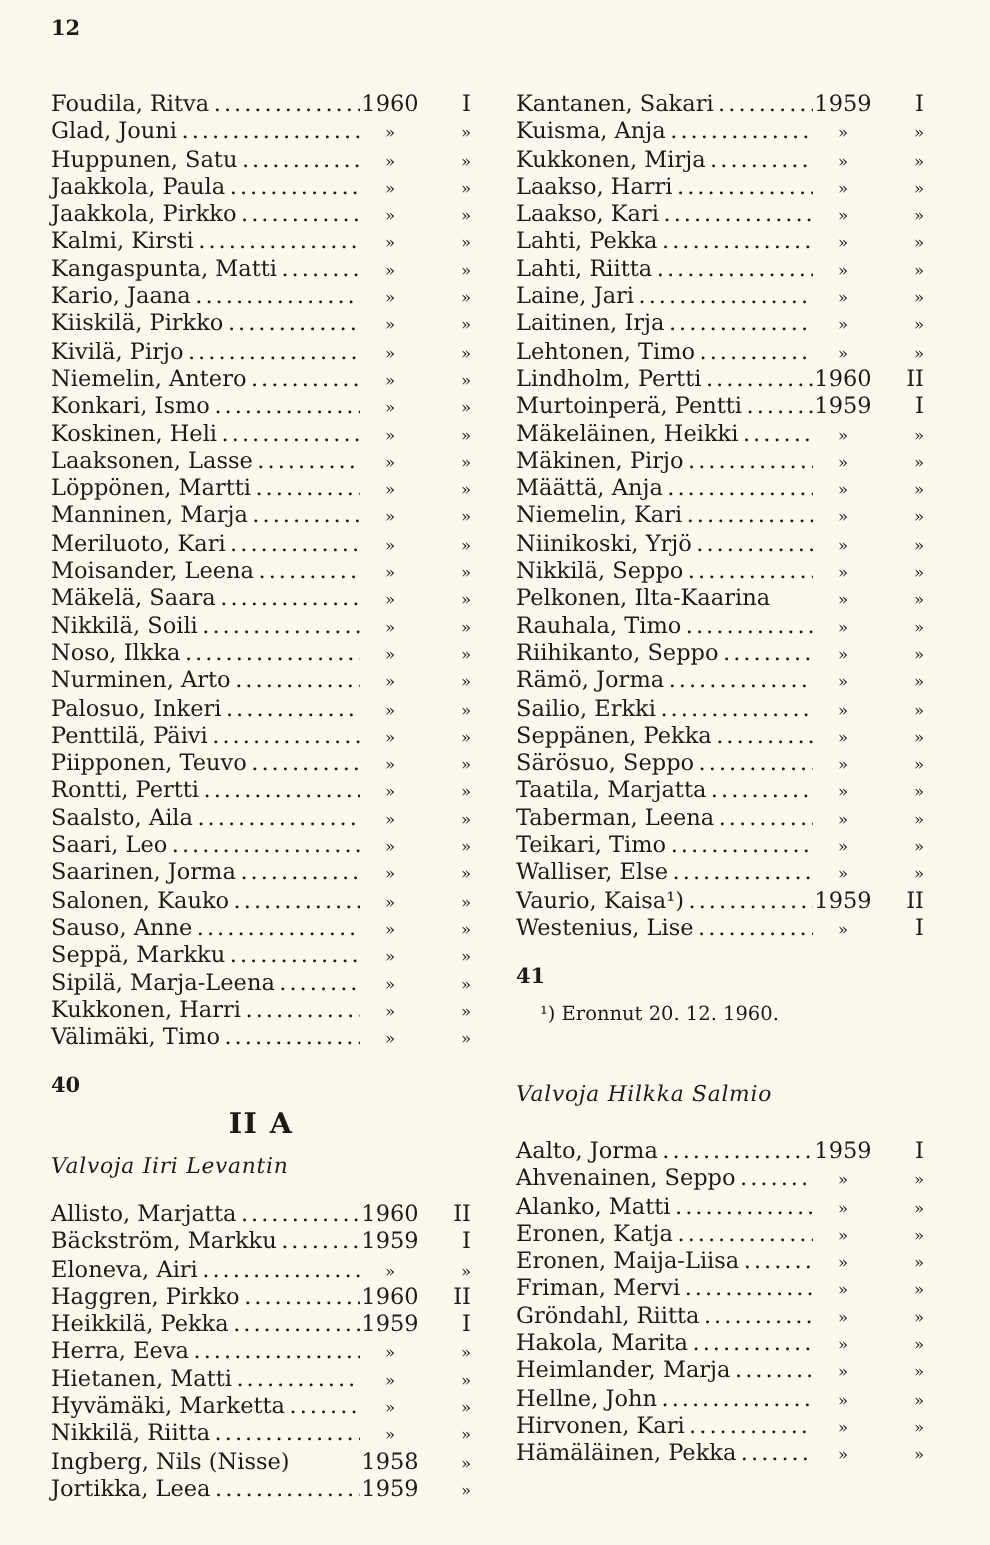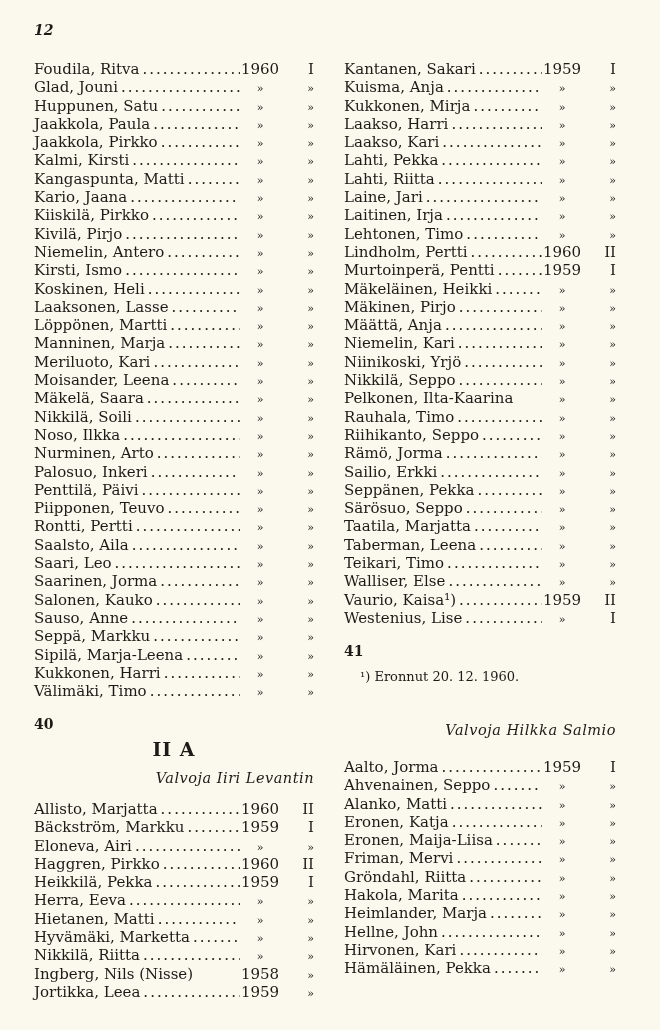--- a/index.html
+++ b/index.html
@@ -4,22 +4,22 @@
 <style>
   html, body { margin: 0; padding: 0; }
   body {
     width: 660px; height: 1030px; overflow: hidden;
     background: #fbf8ee;
     font-family: "DejaVu Serif", "Liberation Serif", serif;
     color: #1e1b17;
     position: relative;
   }
   .page-number {
-    position: absolute; left: 34px; top: 22px;
-    font-size: 14px; font-weight: bold; font-style: italic;
+    position: absolute; left: 34px; top: 11px;
+    font-size: 14px; font-weight: bold;
   }
   .col {
     position: absolute; width: 280px;
   }
   .col-left { left: 34px; }
   .col-right { left: 344px; }
   .list { margin: 0; padding: 0; list-style: none; }
   .row {
     display: flex; align-items: baseline;
     height: 18.3px; font-size: 15px; line-height: 18px;
@@ -37,21 +37,21 @@
   .year { flex: 0 0 40px; text-align: center; }
   .cls { flex: 0 0 34px; text-align: right; }
   .ditto { font-size: 11px; }
   .count { font-size: 14px; font-weight: bold; margin-top: 16px; }
   .footnote { font-size: 13px; margin: 10px 0 0 16px; }
   .section-title {
     text-align: center; font-weight: bold; font-size: 19px;
     margin: 0; letter-spacing: 1px;
   }
   .supervisor {
-    text-align: right; font-style: italic; font-size: 14.5px;
+    text-align: left; font-style: italic; font-size: 14.5px;
     margin: 10px 0 0 0; letter-spacing: 0.5px;
   }
 </style>
 </head>
 <body>
 
 <div class="page-number">12</div>
 
 <div class="col col-left" style="top:60px;">
   <ul class="list">
@@ -115,21 +115,21 @@
         <span class="year ditto">»</span>
         <span class="cls ditto">»</span>
       </li>
       <li class="row">
         <span class="name">Niemelin, Antero</span>
         <span class="dots"></span>
         <span class="year ditto">»</span>
         <span class="cls ditto">»</span>
       </li>
       <li class="row">
-        <span class="name">Kirsti, Ismo</span>
+        <span class="name">Konkari, Ismo</span>
         <span class="dots"></span>
         <span class="year ditto">»</span>
         <span class="cls ditto">»</span>
       </li>
       <li class="row">
         <span class="name">Koskinen, Heli</span>
         <span class="dots"></span>
         <span class="year ditto">»</span>
         <span class="cls ditto">»</span>
       </li>

